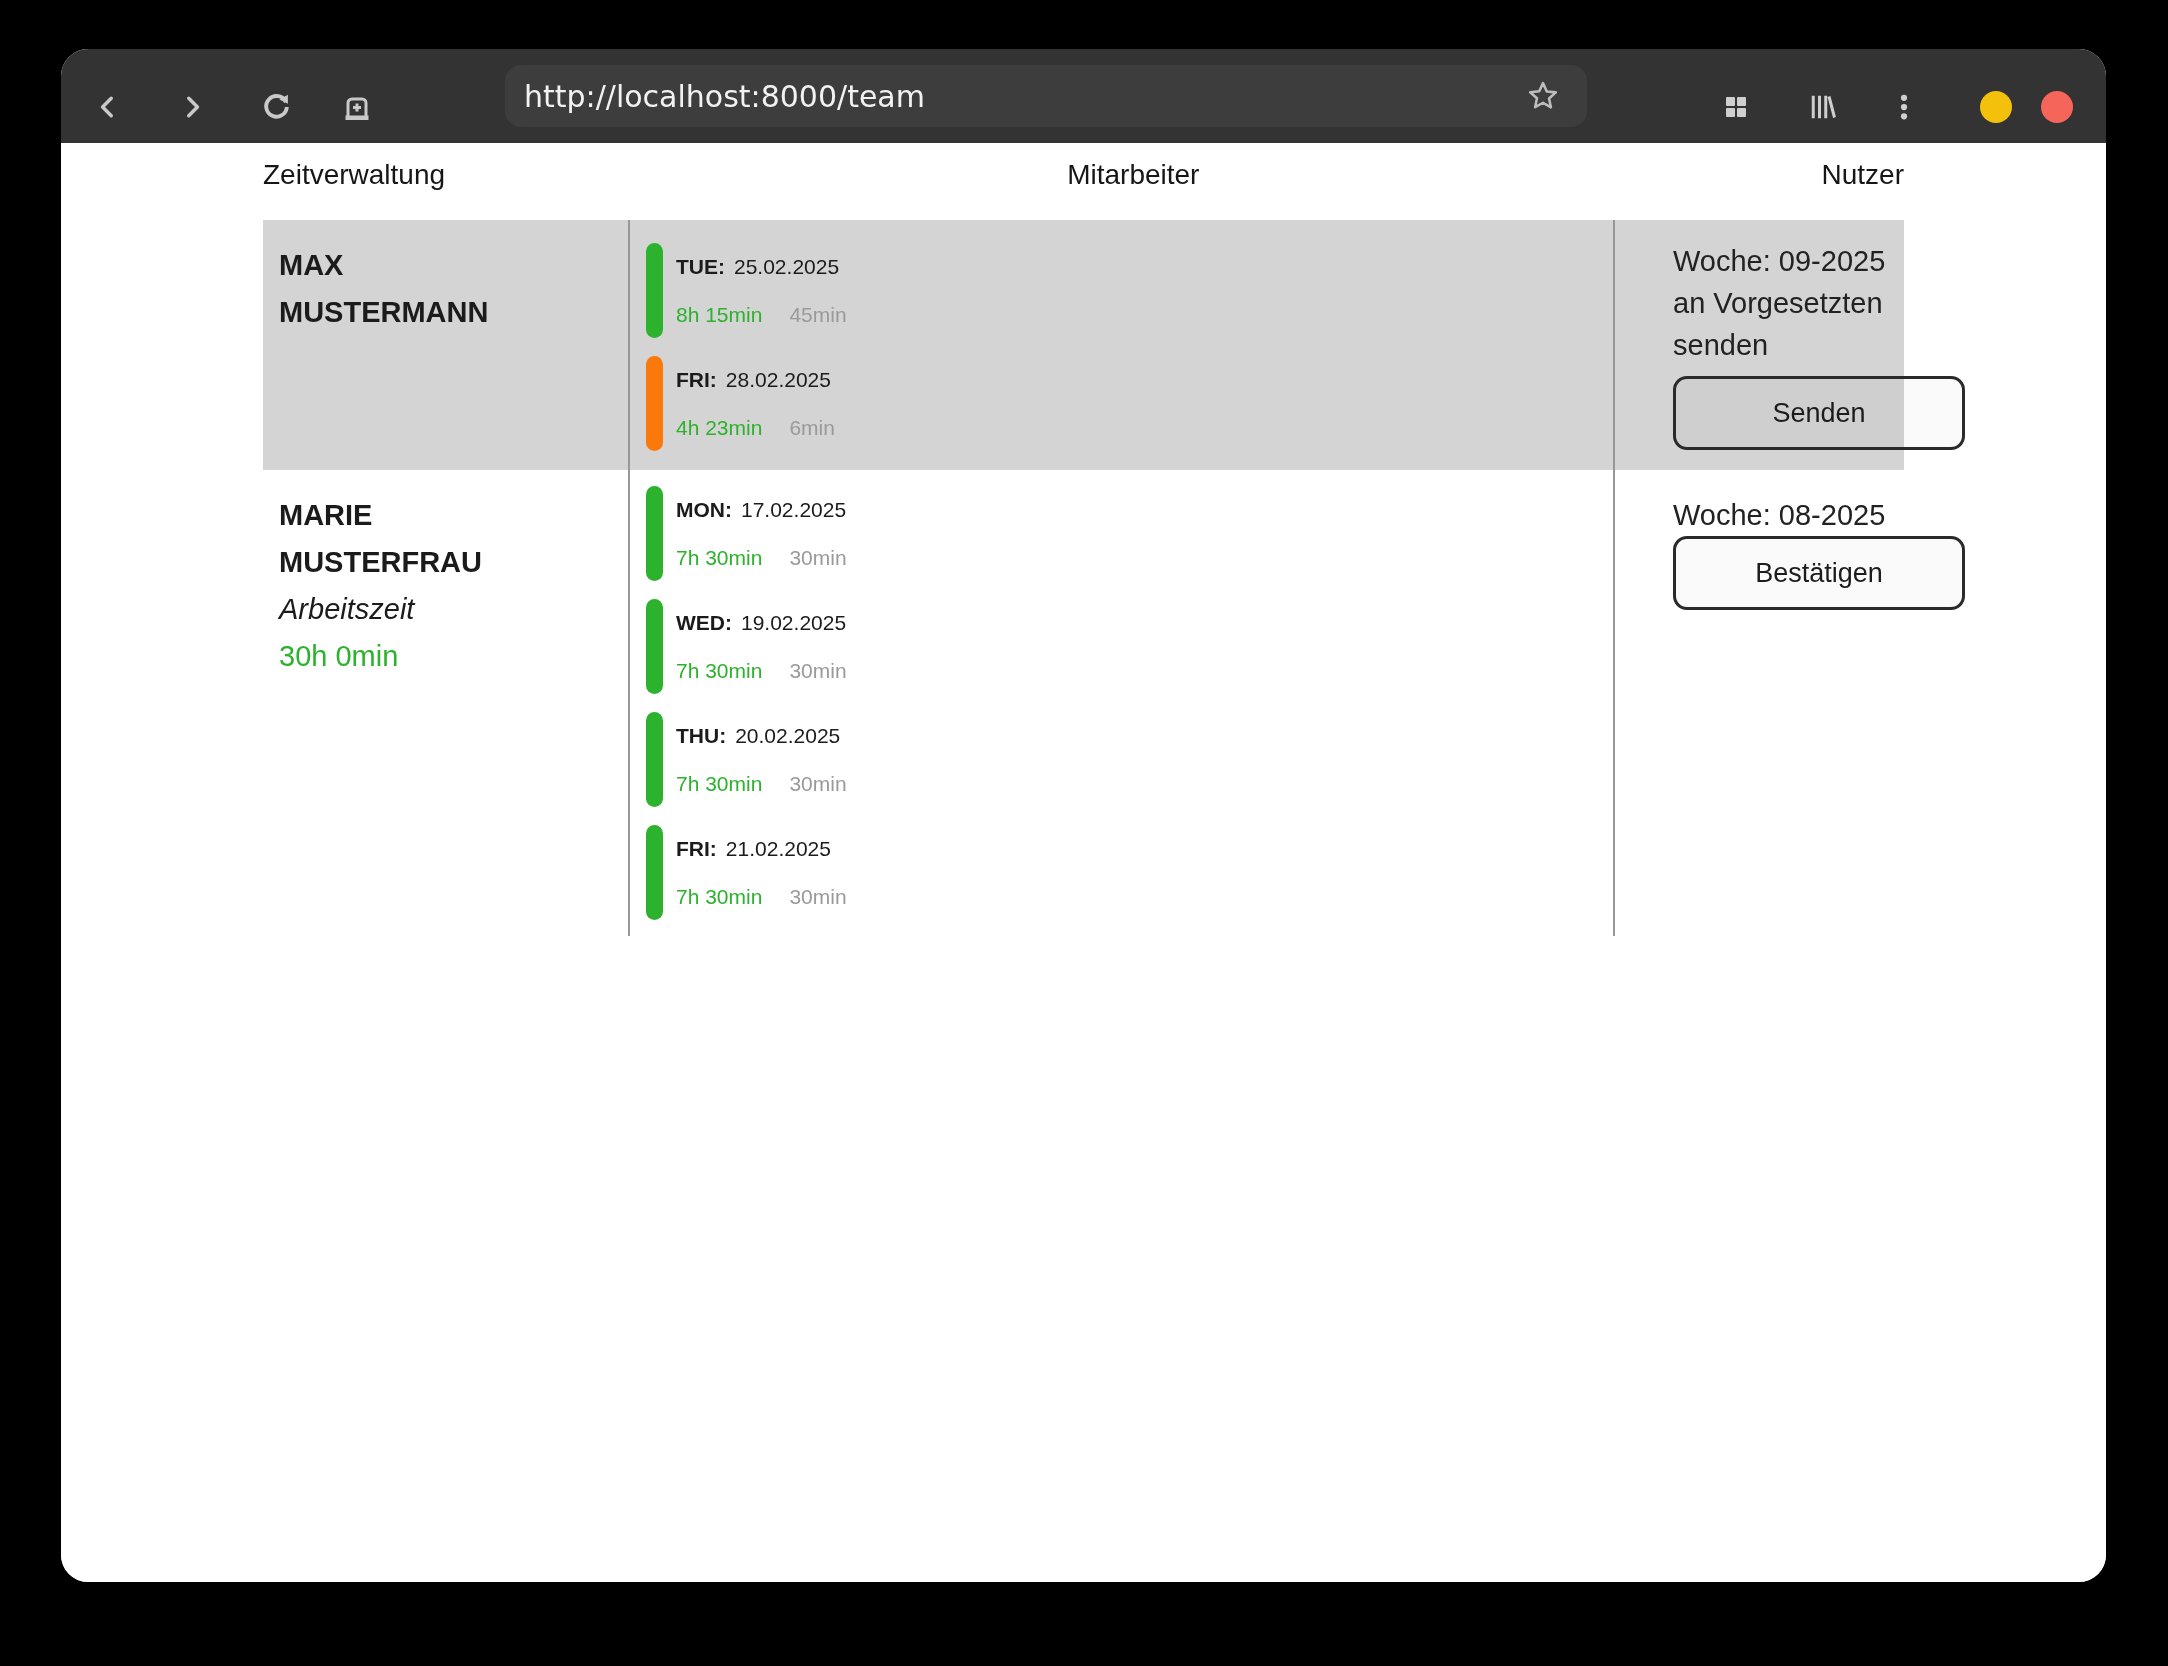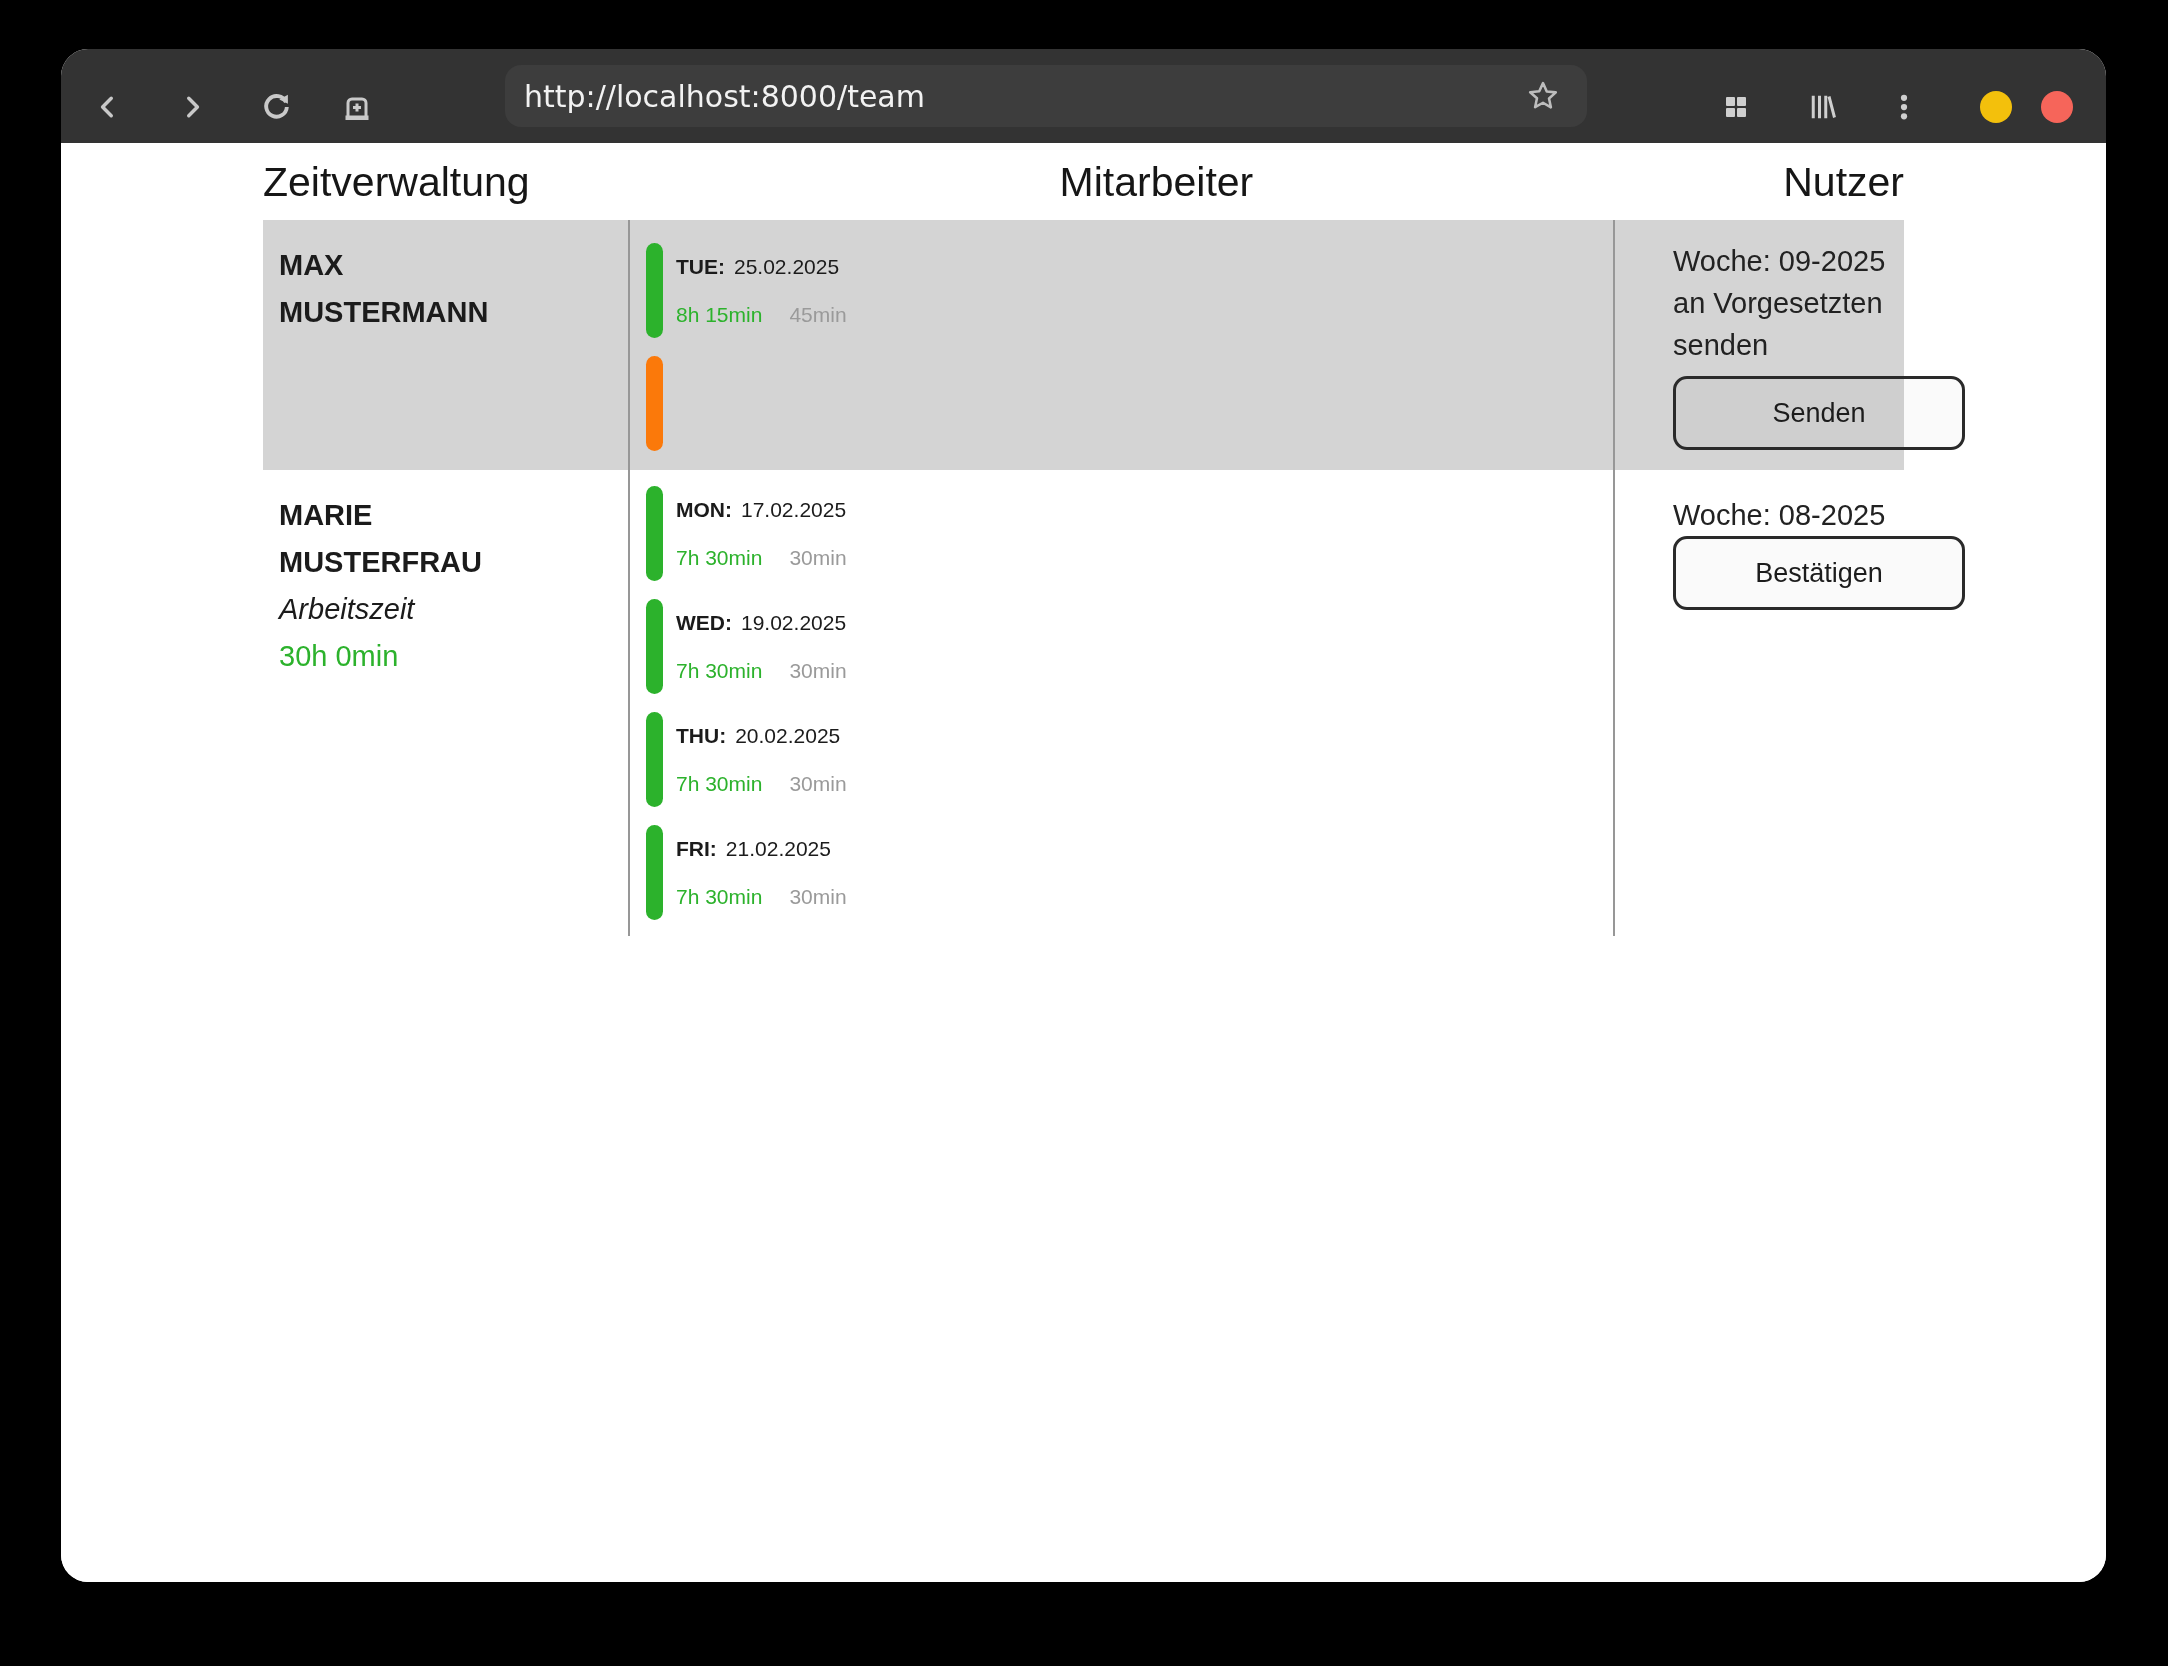--- a/index.html
+++ b/index.html
@@ -33,21 +33,21 @@
   .tb-kebab{left:1828px;}
   .traffic{position:absolute;top:50%;transform:translateY(-50%);width:32px;height:32px;border-radius:50%;cursor:pointer;}
   .traffic.min{left:1919px;background:#f3c00c;}
   .traffic.close{left:1980px;background:#f6655a;}
   
   .page{position:absolute;top:94px;left:0;right:0;bottom:0;background:#fff;}
   .content{margin:0 202px;}
   .nav{
     display:flex;justify-content:space-between;align-items:baseline;
     padding-top:16px;height:52px;margin-bottom:9px;
-    font-size:41px;color:#161616;
+    font-size:28px;color:#161616;
   }
   .nav span{cursor:pointer;}
   
   .row{display:grid;grid-template-columns:325px 987px auto;gap:40px;}
   .row.highlight{background:#d4d4d4;}
   .cell-name{padding:22px 16px 0 16px;font-size:29px;line-height:47px;color:#1b1b1b;}
   .cell-name .nm{font-weight:bold;}
   .cell-name .label{font-weight:normal;font-style:italic;}
   .worktime{color:#2cb22c;}
   .cell-entries{
@@ -180,20 +180,24 @@
           <div class="cell-entries">
             <div class="entry">
               <div class="bar green"></div>
               <div class="entry-text">
                 <div><span class="day">TUE:</span><span>25.02.2025</span></div>
                 <div><span class="work">8h 15min</span><span class="pause">45min</span></div>
               </div>
             </div>
             <div class="entry">
               <div class="bar orange"></div>
+              <div class="entry-text">
+                <div><span class="day">FRI:</span><span>28.02.2025</span></div>
+                <div><span class="work">4h 23min</span><span class="pause">6min</span></div>
+              </div>
             </div>
           </div>
           <div class="cell-week">
             <div>Woche: 09-2025</div>
             <div>an Vorgesetzten</div>
             <div>senden</div>
             <button class="btn">Senden</button>
           </div>
         </div>
 

